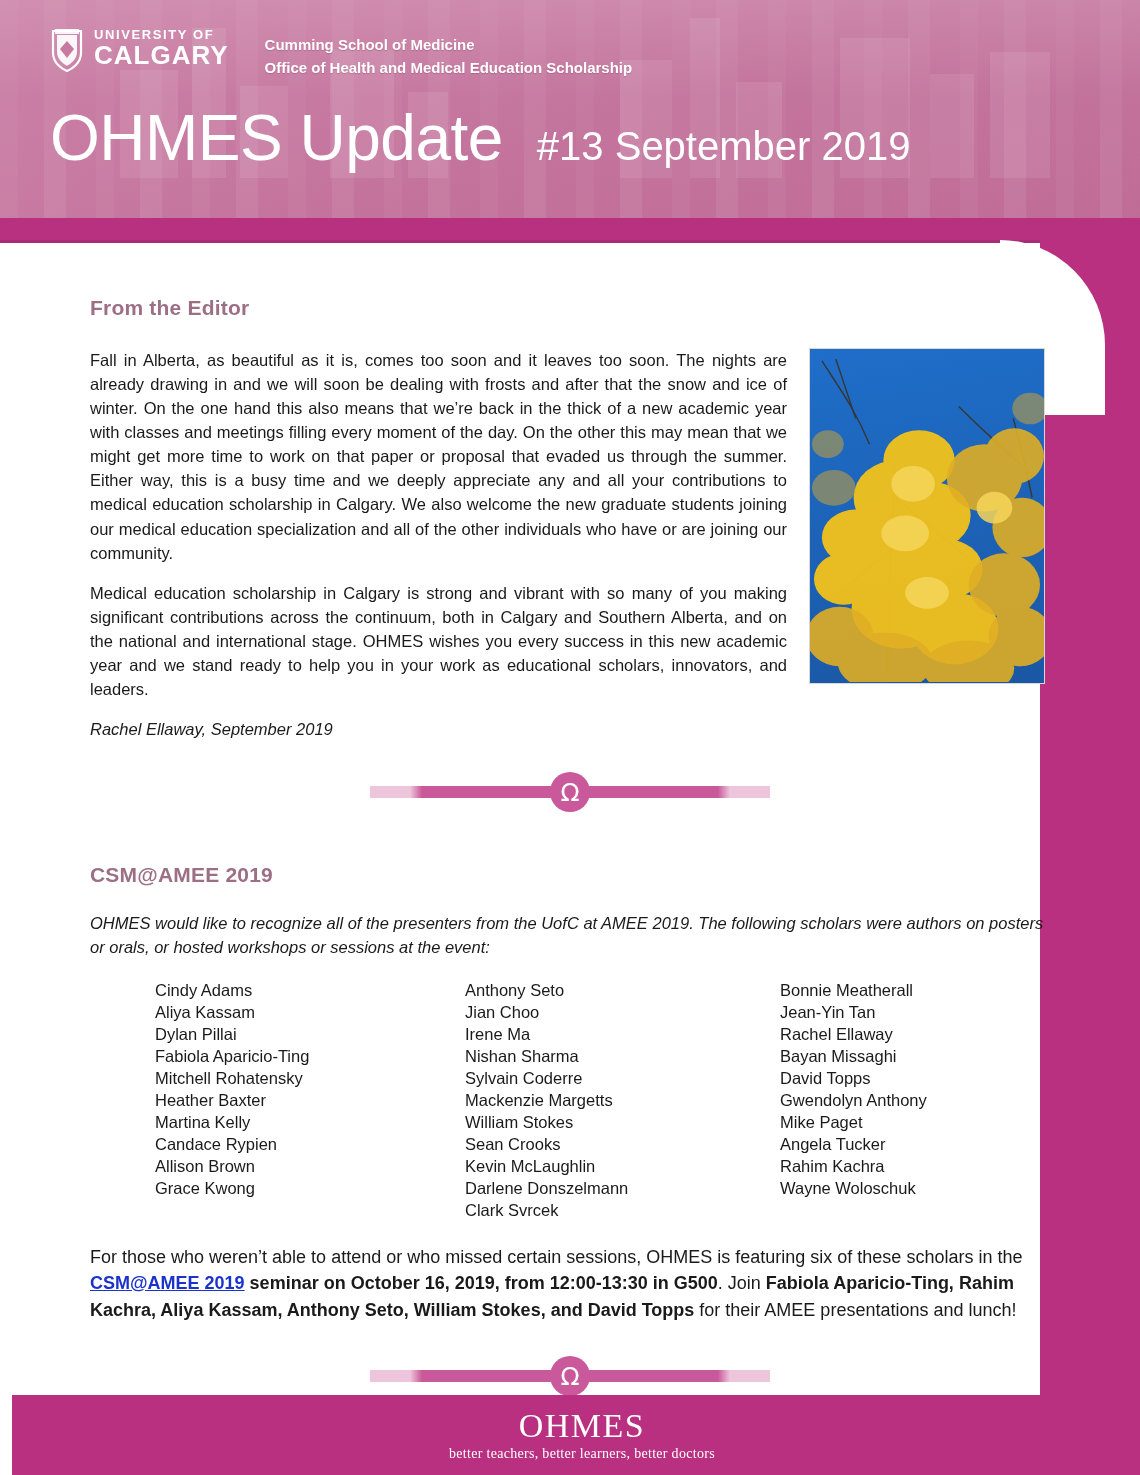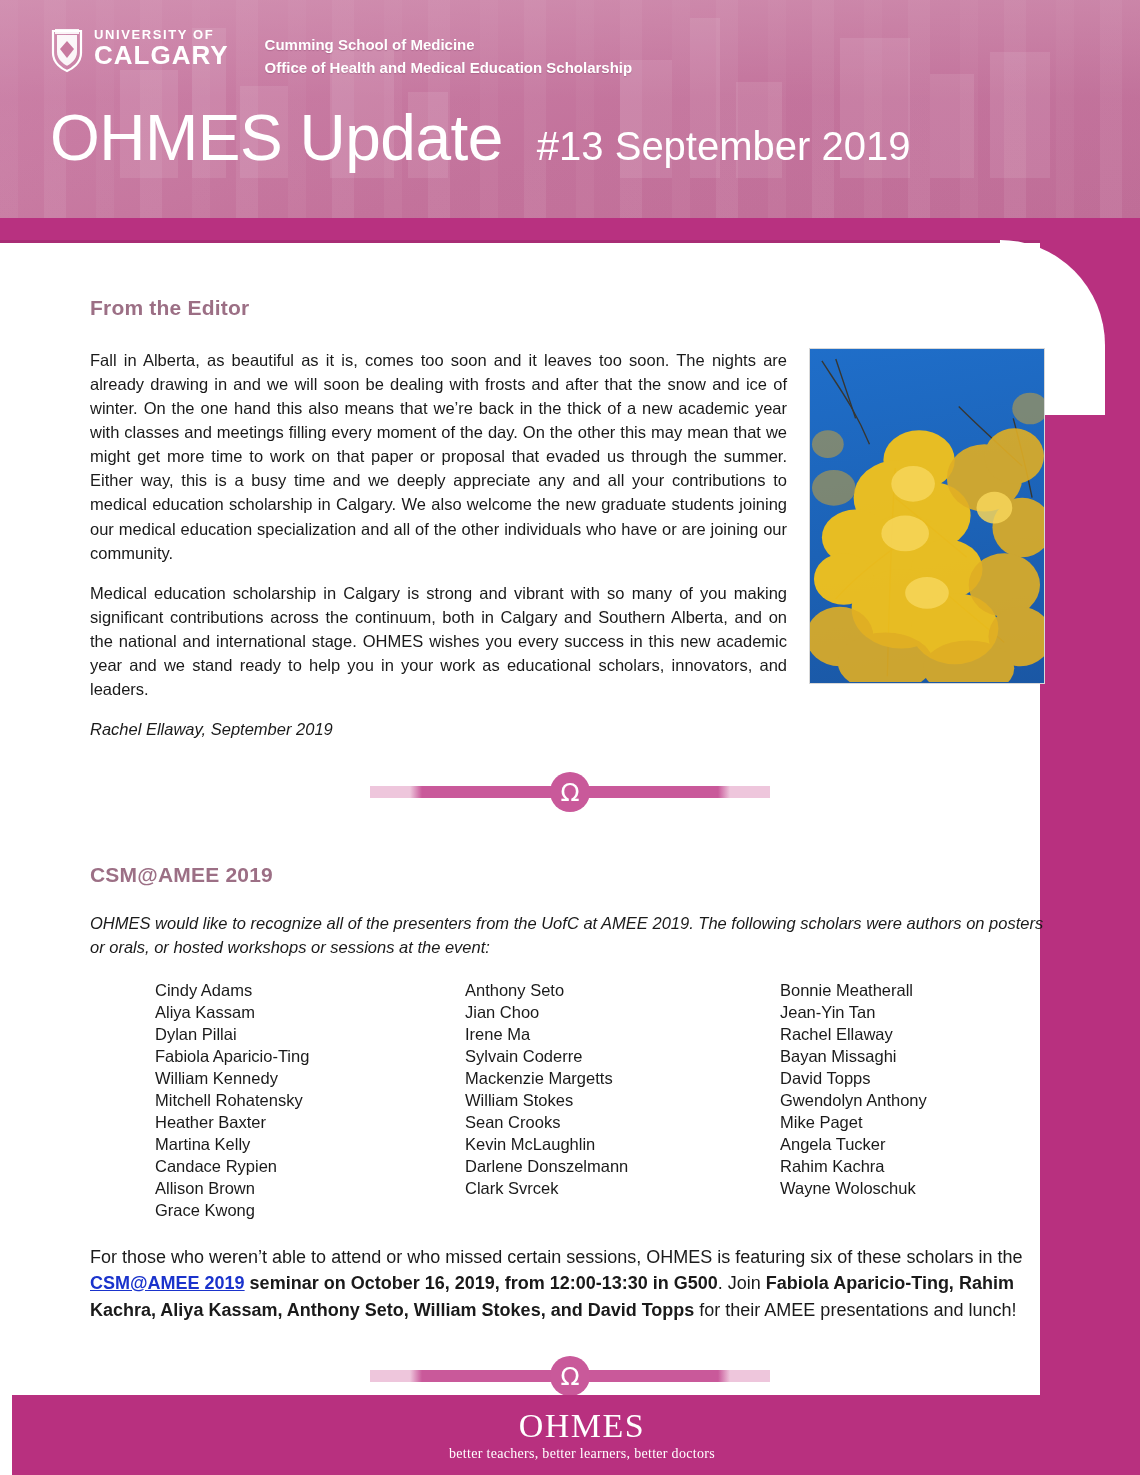--- a/index.html
+++ b/index.html
@@ -441,32 +441,32 @@
     <div class="section-title amee-title">CSM@AMEE 2019</div>
 
     <div class="amee-intro">OHMES would like to recognize all of the presenters from the UofC at AMEE 2019.  The following scholars were authors on posters or orals, or hosted workshops or sessions at the event:</div>
 
     <div class="names-grid">
       <div class="names-col c1">
         <div>Cindy Adams</div>
         <div>Aliya Kassam</div>
         <div>Dylan Pillai</div>
         <div>Fabiola Aparicio-Ting</div>
-        <div>William Kennedy</div>
         <div>Mitchell Rohatensky</div>
         <div>Heather Baxter</div>
         <div>Martina Kelly</div>
         <div>Candace Rypien</div>
         <div>Allison Brown</div>
         <div>Grace Kwong</div>
       </div>
       <div class="names-col c2">
         <div>Anthony Seto</div>
         <div>Jian Choo</div>
         <div>Irene Ma</div>
+        <div>Nishan Sharma</div>
         <div>Sylvain Coderre</div>
         <div>Mackenzie Margetts</div>
         <div>William Stokes</div>
         <div>Sean Crooks</div>
         <div>Kevin McLaughlin</div>
         <div>Darlene Donszelmann</div>
         <div>Clark Svrcek</div>
       </div>
       <div class="names-col c3">
         <div>Bonnie Meatherall</div>

